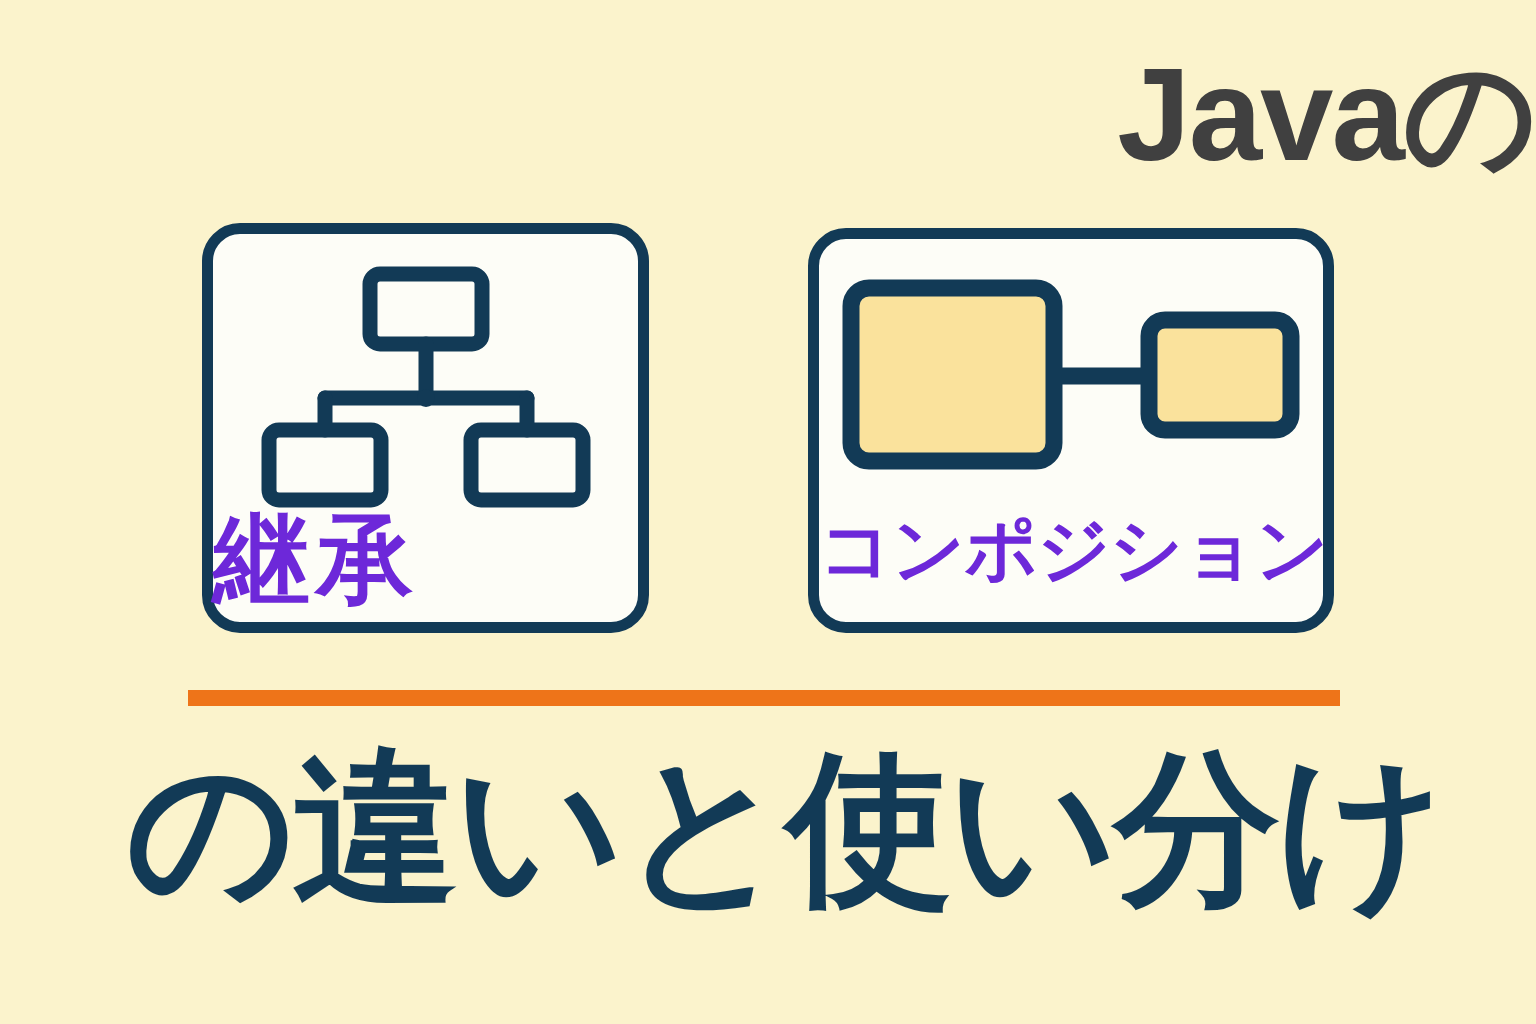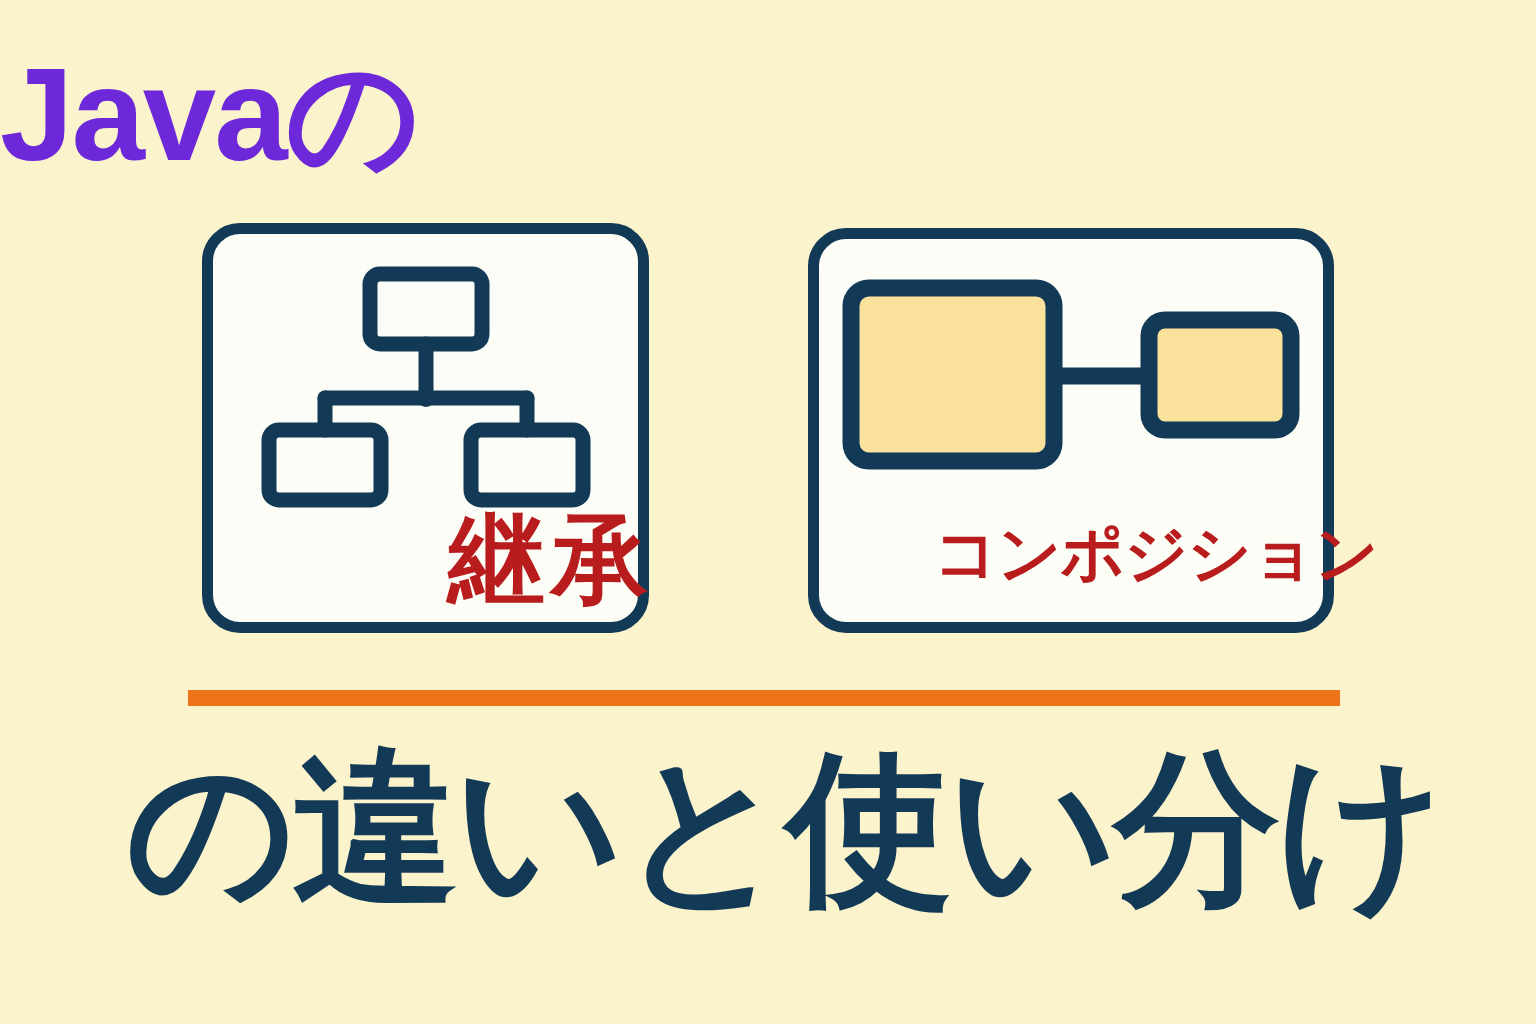--- a/index.html
+++ b/index.html
@@ -22,25 +22,25 @@
     height: 1024px;
     background: #fbf3cc;
   }
 
   
   .title {
     position: absolute;
     left: 0;
     top: 46px;
     width: 1536px;
-    text-align: left;
+    text-align: right;
     font-size: 132px;
     line-height: 1.05;
     font-weight: 700;
-    color: #6d28d9;
+    color: #404040;
     letter-spacing: -2px;
     white-space: nowrap;
   }
 
   
   .card {
     position: absolute;
     box-sizing: border-box;
     background: #fdfdf7;
     border: 11px solid #123a56;
@@ -66,36 +66,34 @@
     width: 100%;
     height: 100%;
     pointer-events: none;
   }
 
   
   .card-label {
     position: absolute;
     left: 0;
     width: 100%;
-    text-align: right;
-    color: #b91c1c;
+    text-align: left;
+    color: #6d28d9;
     font-weight: 700;
     white-space: nowrap;
-    margin-left: 16px;
   }
   #label-inheritance {
     top: 262px;
     font-size: 97px;
     letter-spacing: 6px;
   }
   #label-composition {
-    top: 272px;
-    font-size: 63px;
+    top: 263px;
+    font-size: 72px;
     letter-spacing: -1px;
-    padding-left: 39px;
   }
 
   
   #divider {
     position: absolute;
     left: 188px;
     top: 690px;
     width: 1152px;
     height: 16px;
     background: #ee7419;

